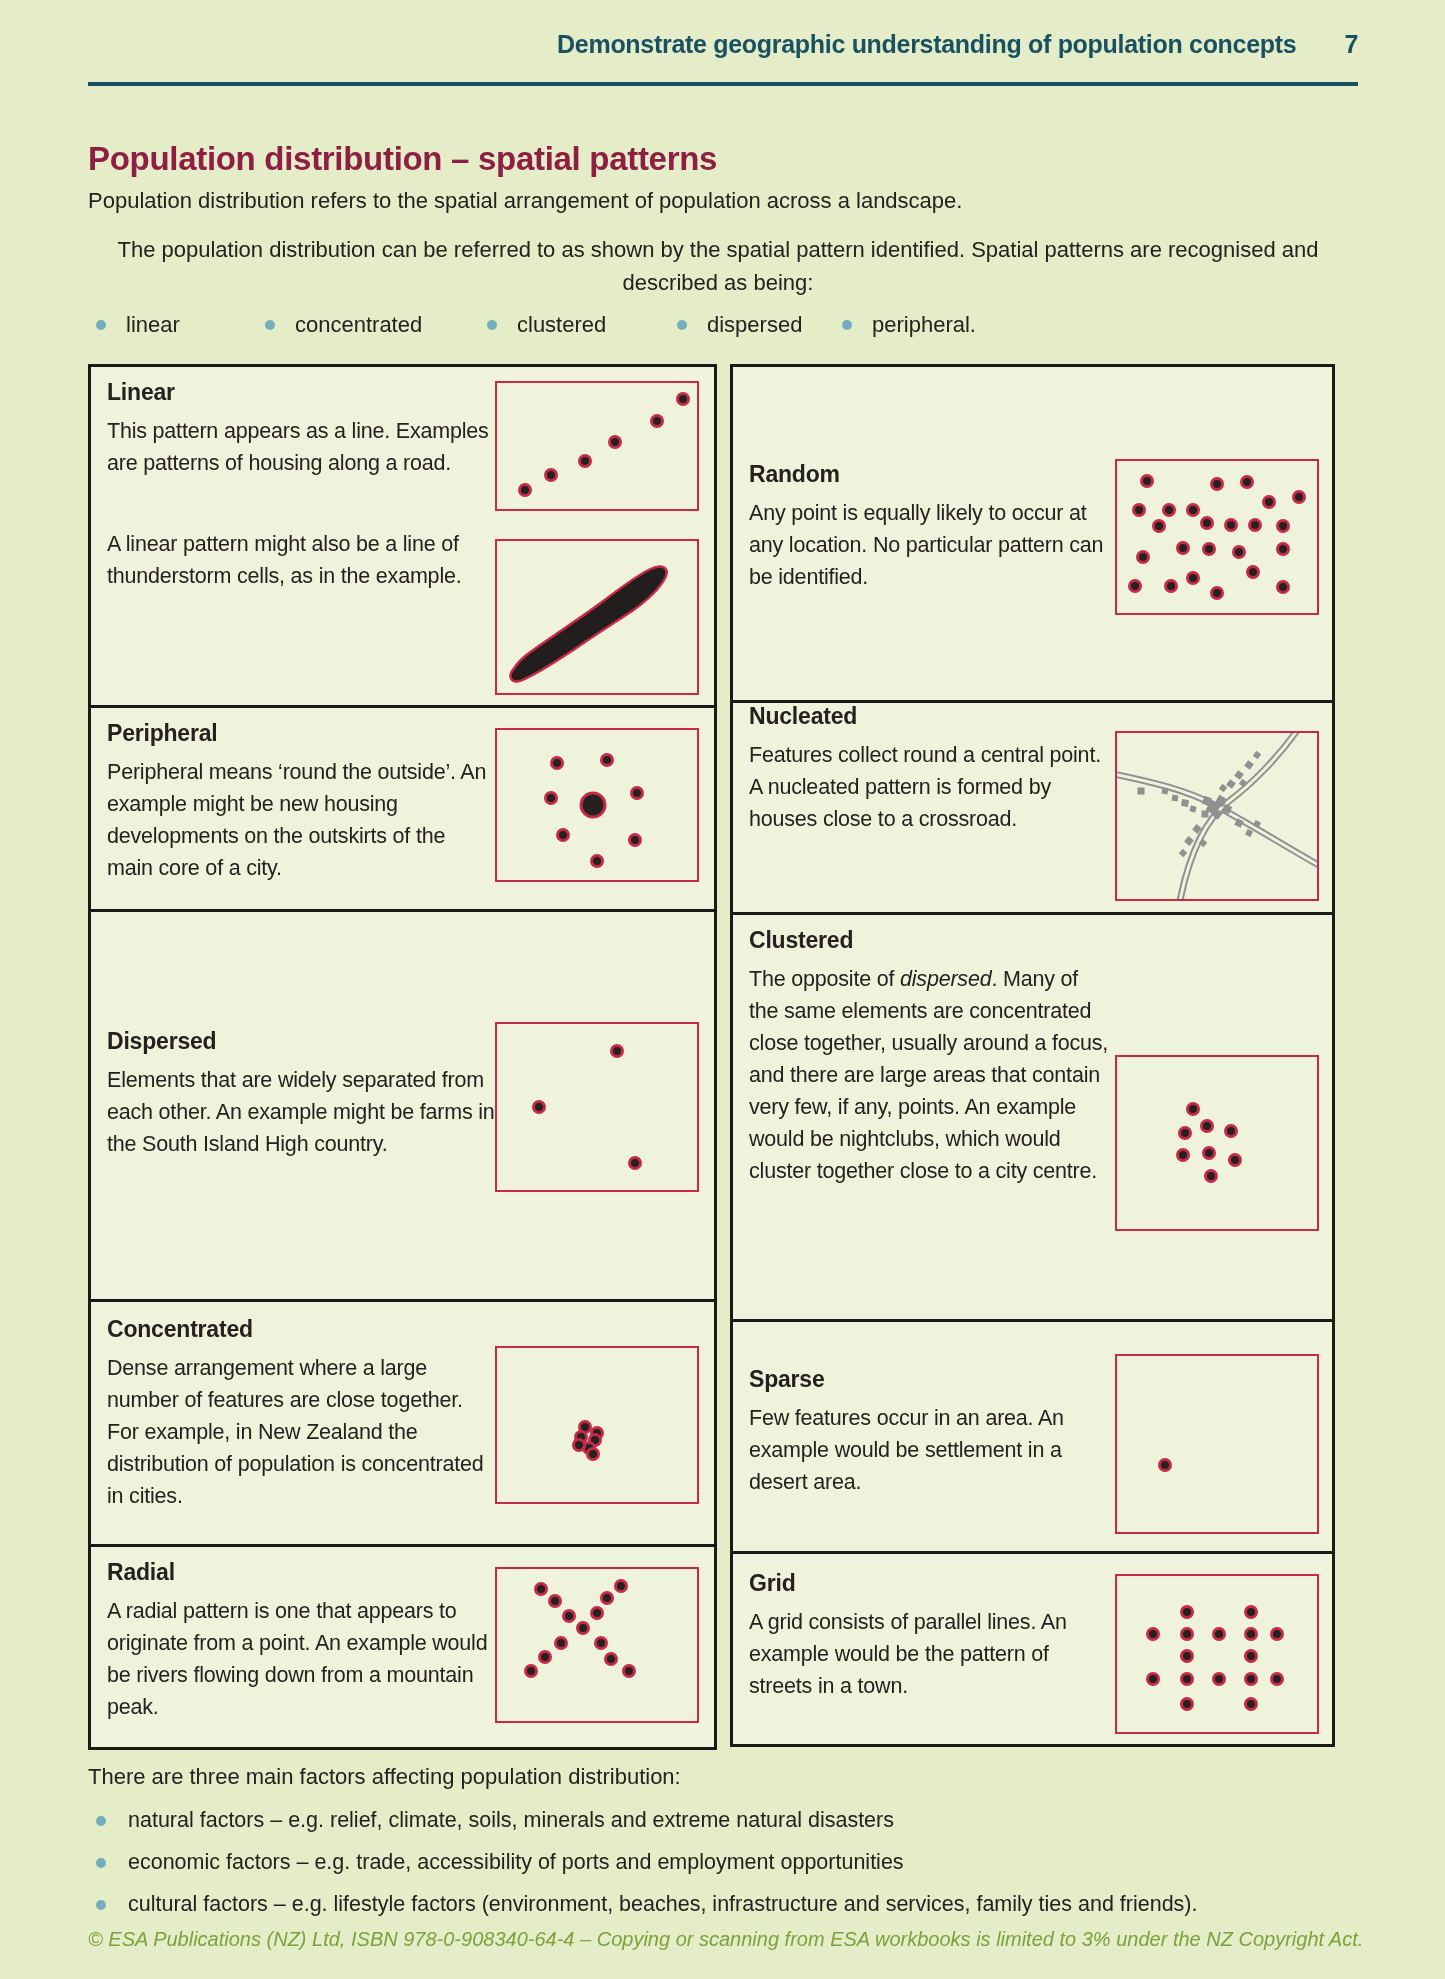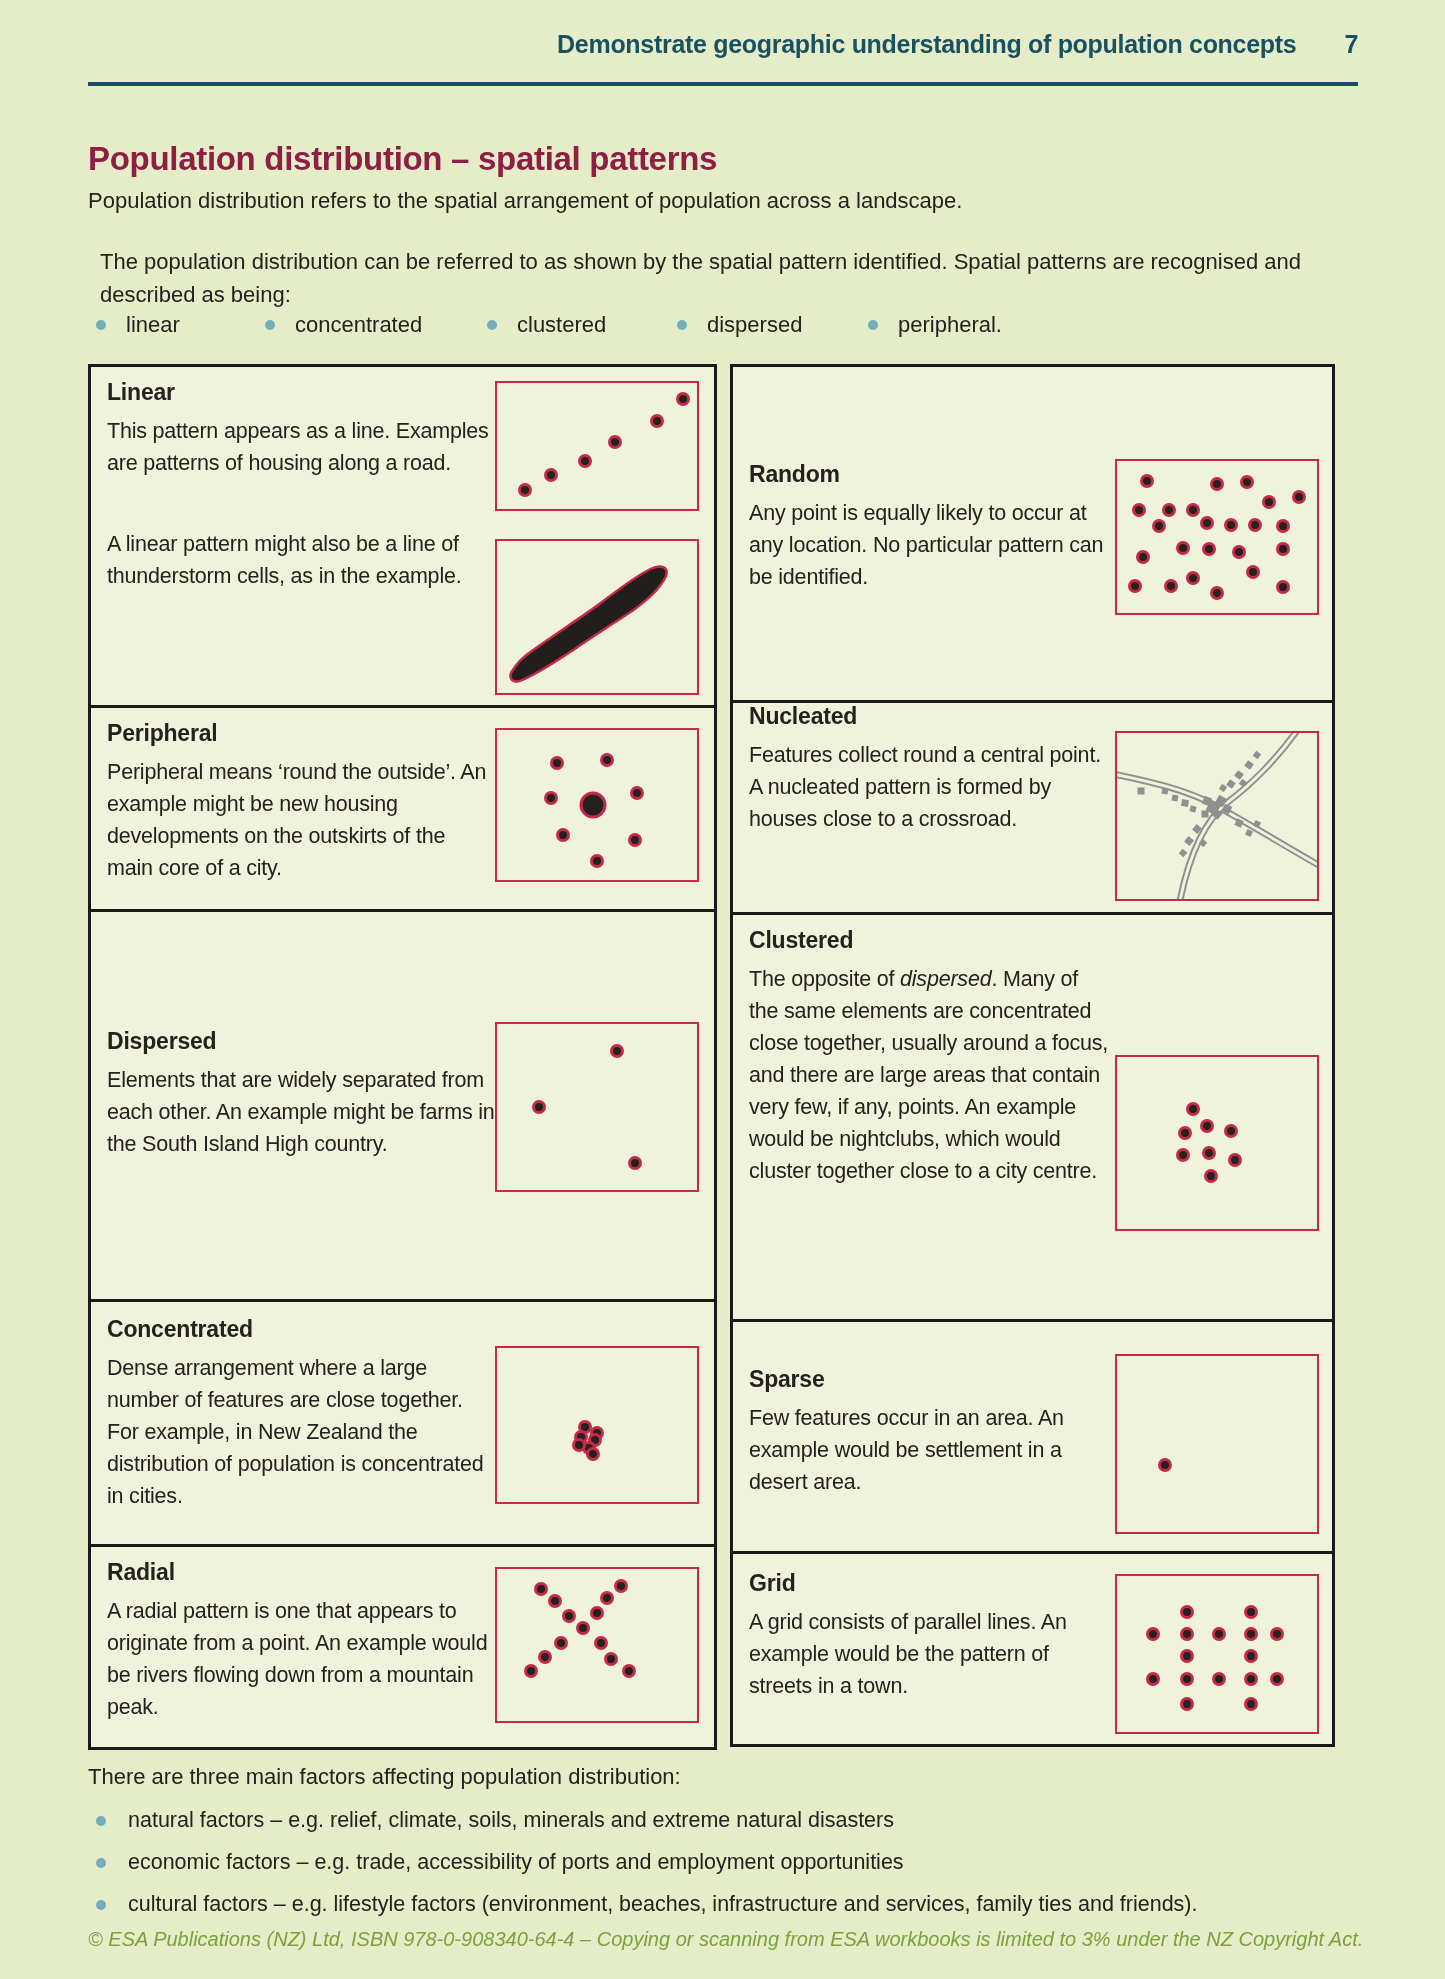--- a/index.html
+++ b/index.html
@@ -4,21 +4,21 @@
 <style>
   html,body{margin:0;padding:0;}
   body{width:1445px;height:1979px;background:#e4ecc8;font-family:"Liberation Sans",sans-serif;color:#26211e;overflow:hidden;}
   .page{position:relative;width:1445px;height:1979px;}
   
   .hdr{position:absolute;top:30px;left:88px;width:1270px;display:flex;justify-content:flex-end;align-items:baseline;gap:48px;
        color:#1a5162;font-weight:bold;font-size:25px;letter-spacing:-0.3px;}
   .rule{position:absolute;top:82px;left:88px;width:1270px;height:4px;background:#1a5162;}
   .title{position:absolute;top:140px;left:88px;margin:0;font-size:33px;font-weight:bold;color:#8e1f43;letter-spacing:-0.3px;}
   .p1{position:absolute;top:188px;left:88px;margin:0;font-size:22px;}
-  .p2{position:absolute;top:233px;left:88px;margin:12px;font-size:22px;line-height:33px;width:1260px;}
+  .p2{position:absolute;top:233px;left:88px;margin:0;font-size:22px;line-height:33px;width:1260px;text-align:center;}
   
   .brow{position:absolute;top:312px;left:0;width:1445px;height:26px;}
   .pb{position:absolute;display:flex;align-items:center;gap:20px;font-size:22px;}
   .bdot{width:10px;height:10px;border-radius:50%;background:#74aebc;display:inline-block;}
   
   .col{position:absolute;top:364px;border:3px solid #1c1a18;background:#eff3dc;box-sizing:border-box;}
   .cell{position:relative;border-bottom:3px solid #1c1a18;box-sizing:border-box;}
   .cell:last-child{border-bottom:none;}
   .ctext{padding-left:16px;box-sizing:border-box;}
   #colL .ctext{width:404px;}
@@ -65,21 +65,21 @@
         <span>concentrated</span>
       </span>
     <span class="pb" style="left:487px">
         <span class="bdot"></span>
         <span>clustered</span>
       </span>
     <span class="pb" style="left:677px">
         <span class="bdot"></span>
         <span>dispersed</span>
       </span>
-    <span class="pb" style="left:868px">
+    <span class="pb" style="left:842px">
         <span class="bdot"></span>
         <span>peripheral.</span>
       </span>
   </div>
 
   <div class="col" id="colL" style="left:88px;width:629px;height:1386px;">
     <div class="cell" style="height:341px">
       <div class="ctext" style="padding-top:12px">
         <h2>Linear</h2>
         <p>This pattern appears as a line. Examples are patterns of housing along a road.</p>

